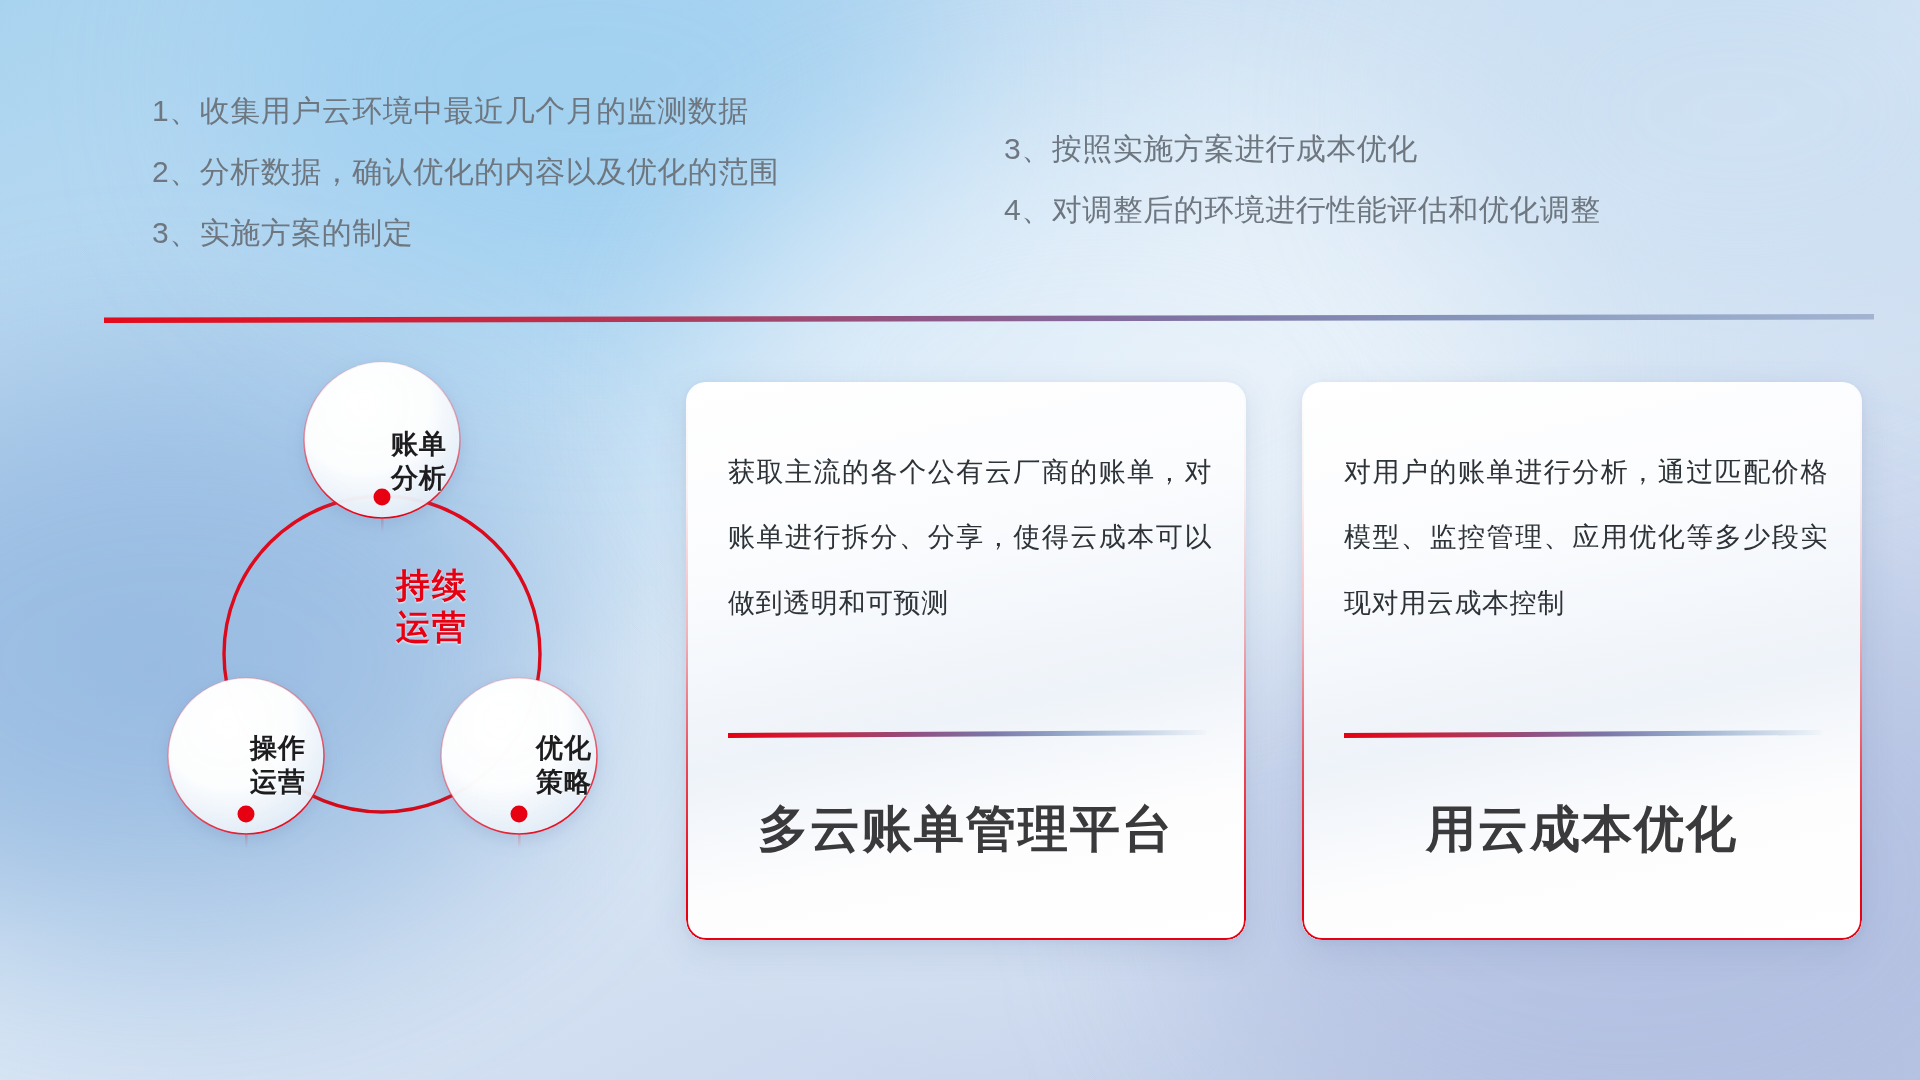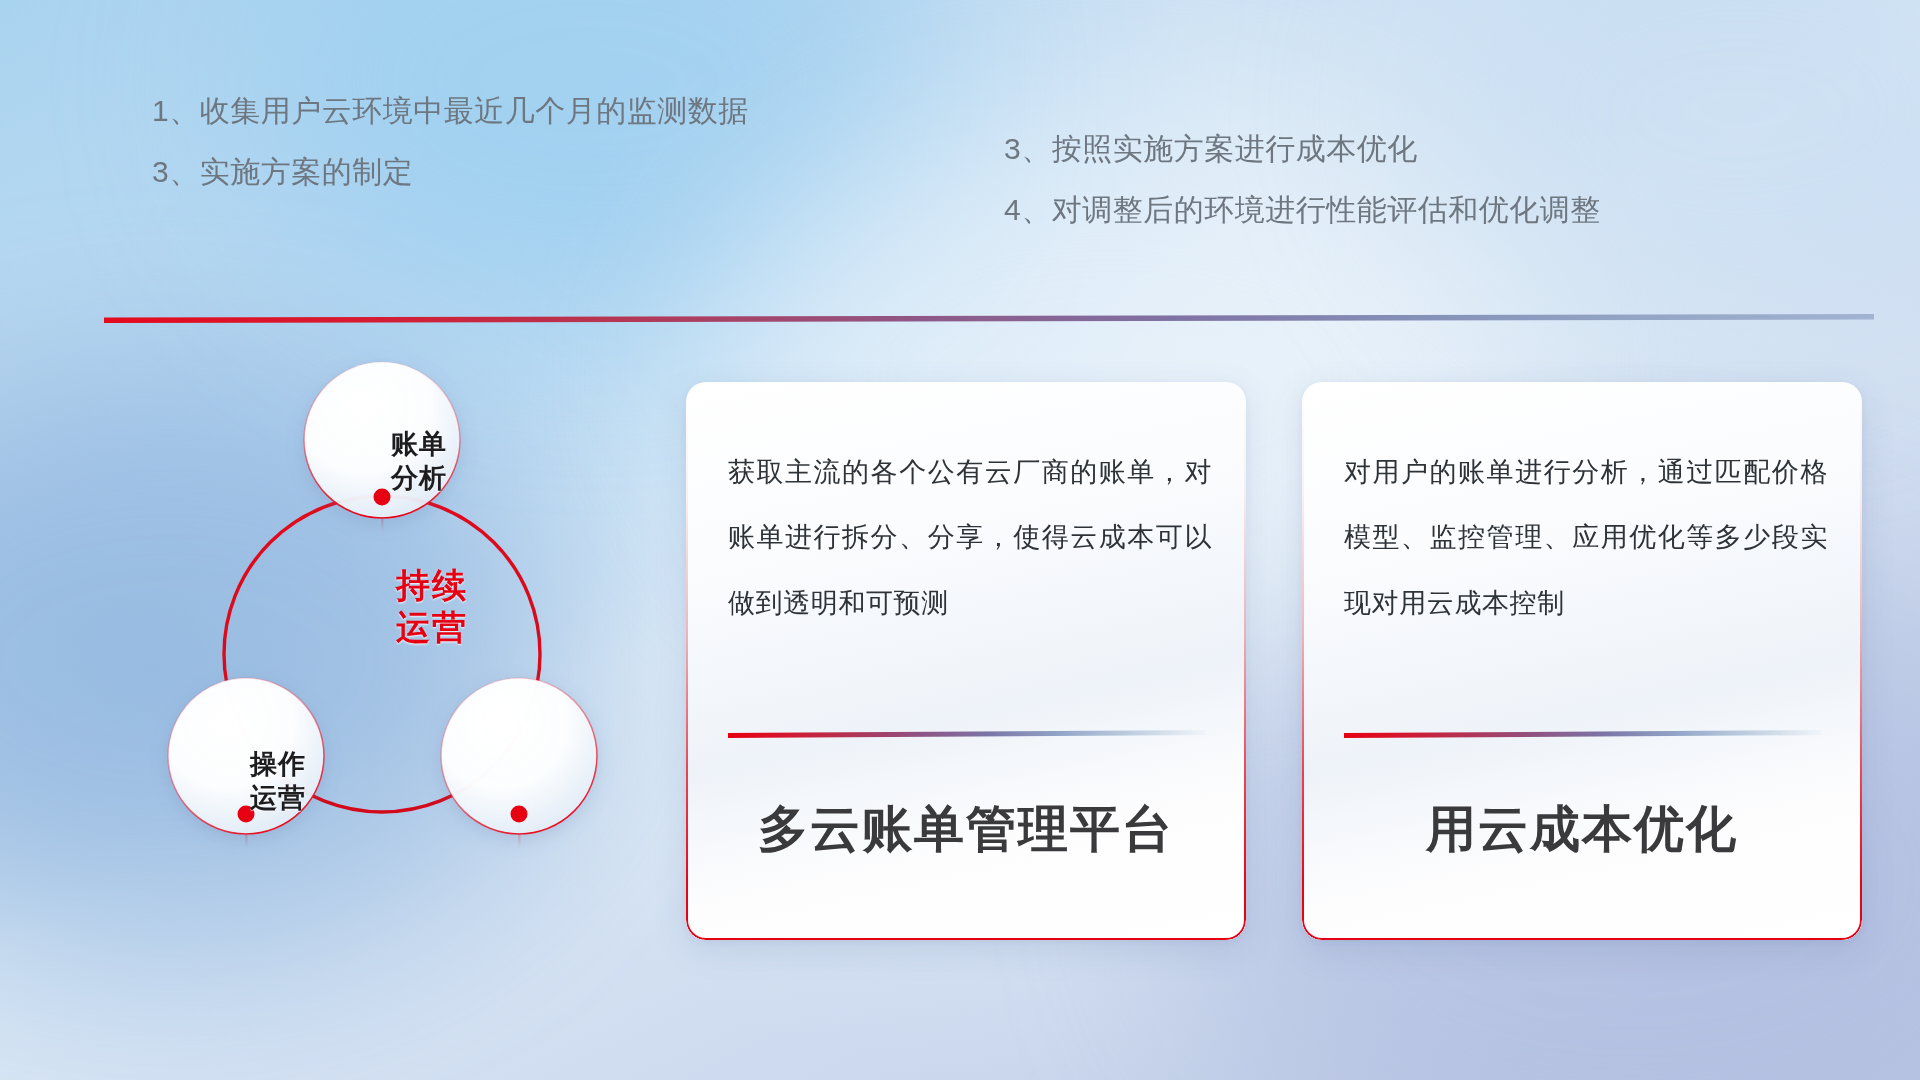--- a/index.html
+++ b/index.html
@@ -87,21 +87,21 @@
     position: absolute;
     text-align: right;
     color: #1d1d1f;
     font-weight: 700;
     font-size: 27px;
     line-height: 1.25;
     letter-spacing: 1px;
     text-shadow: 0 1px 1px rgba(255,255,255,0.8);
   }
   .venn-label-top   { left: 219px; top: 76px;  width: 130px; }
-  .venn-label-left  { left: 78px;  top: 380px; width: 130px; margin-top: 16px; }
+  .venn-label-left  { left: 78px;  top: 380px; width: 130px; }
   .venn-label-right { left: 364px; top: 380px; width: 130px; }
 
   .venn-center {
     position: absolute;
     left: 200px;
     top: 212px;
     width: 170px;
     text-align: right;
     color: #e60012;
     font-weight: 900;
@@ -191,20 +191,21 @@
 
   <div class="blob blob-a"></div>
   <div class="blob blob-b"></div>
   <div class="blob blob-c"></div>
   <div class="blob blob-d"></div>
   <div class="blob blob-e"></div>
 
   <div class="steps">
     <div class="steps-col steps-col-left">
       <div class="step-line">1、收集用户云环境中最近几个月的监测数据</div>
+      <div class="step-line">2、分析数据，确认优化的内容以及优化的范围</div>
       <div class="step-line">3、实施方案的制定</div>
     </div>
     <div class="steps-col steps-col-right">
       <div class="step-line">3、按照实施方案进行成本优化</div>
       <div class="step-line">4、对调整后的环境进行性能评估和优化调整</div>
     </div>
   </div>
 
   <div class="top-divider"></div>
 
@@ -255,20 +256,24 @@
     </svg>
 
     <div class="venn-label venn-label-top">
       <div>账单</div>
       <div>分析</div>
     </div>
     <div class="venn-label venn-label-left">
       <div>操作</div>
       <div>运营</div>
     </div>
+    <div class="venn-label venn-label-right">
+      <div>优化</div>
+      <div>策略</div>
+    </div>
 
     <div class="venn-center">
       <div>持续</div>
       <div>运营</div>
     </div>
   </div>
 
   <div class="card card-1">
     <div class="card-body">获取主流的各个公有云厂商的账单，对账单进行拆分、分享，使得云成本可以做到透明和可预测</div>
     <div class="card-divider"></div>

